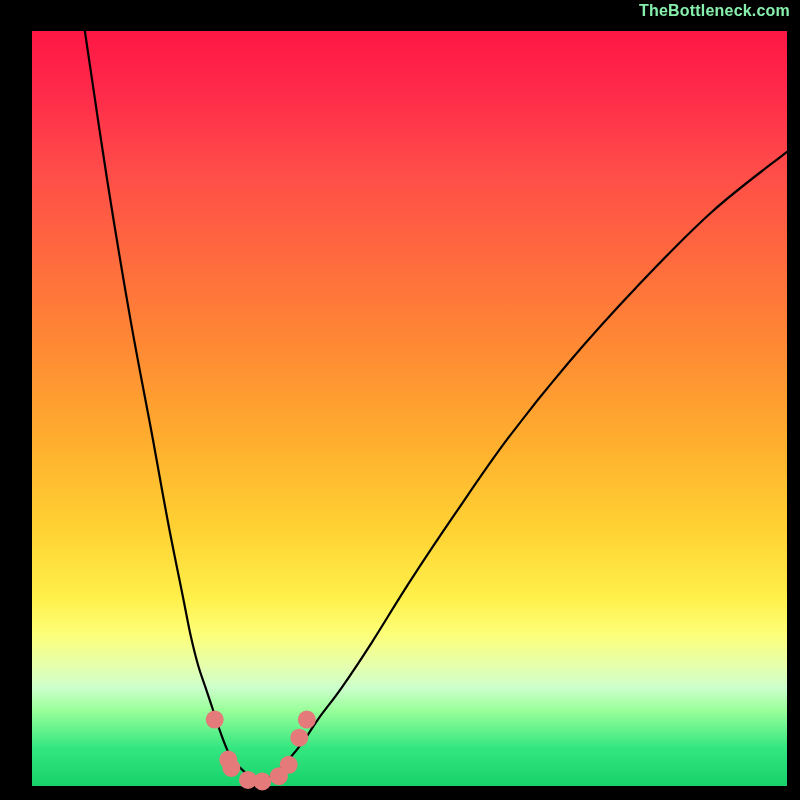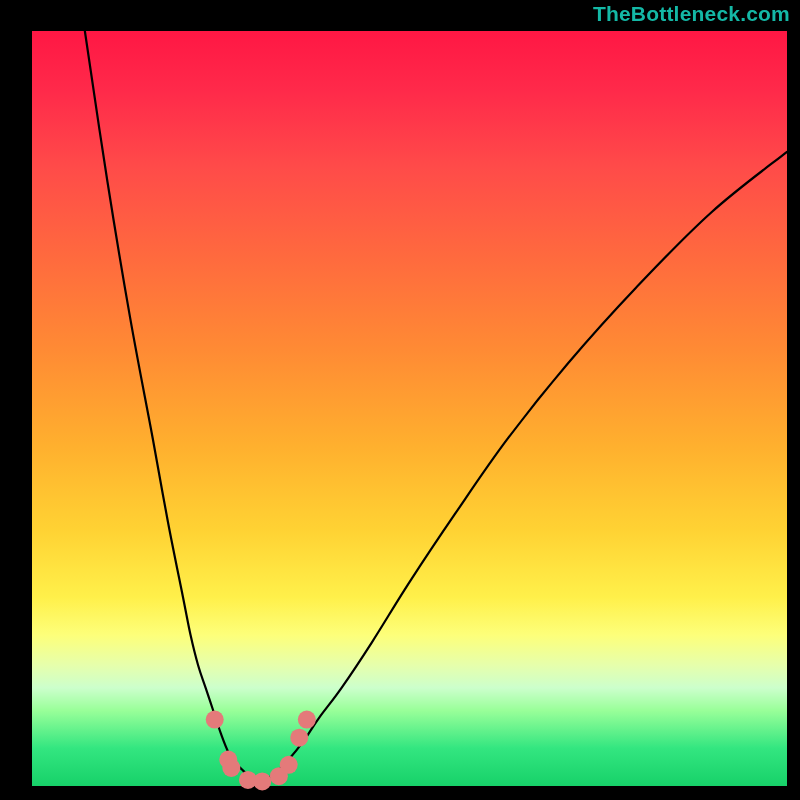--- a/index.html
+++ b/index.html
@@ -35,23 +35,23 @@
       #99ff99 90%,
       #33e680 95%,
       #17d169 100%
     );
   }
   .watermark {
     position: absolute;
     top: 2px;
     right: 10px;
     font-family: Arial, Helvetica, sans-serif;
-    font-size: 21px;
+    font-size: 16px;
     font-weight: 600;
-    color: #14b8a6;
+    color: #86efac;
     letter-spacing: 0.2px;
     user-select: none;
   }
   svg.curve {
     position: absolute;
     left: 0;
     top: 0;
   }
 </style>
 </head>

